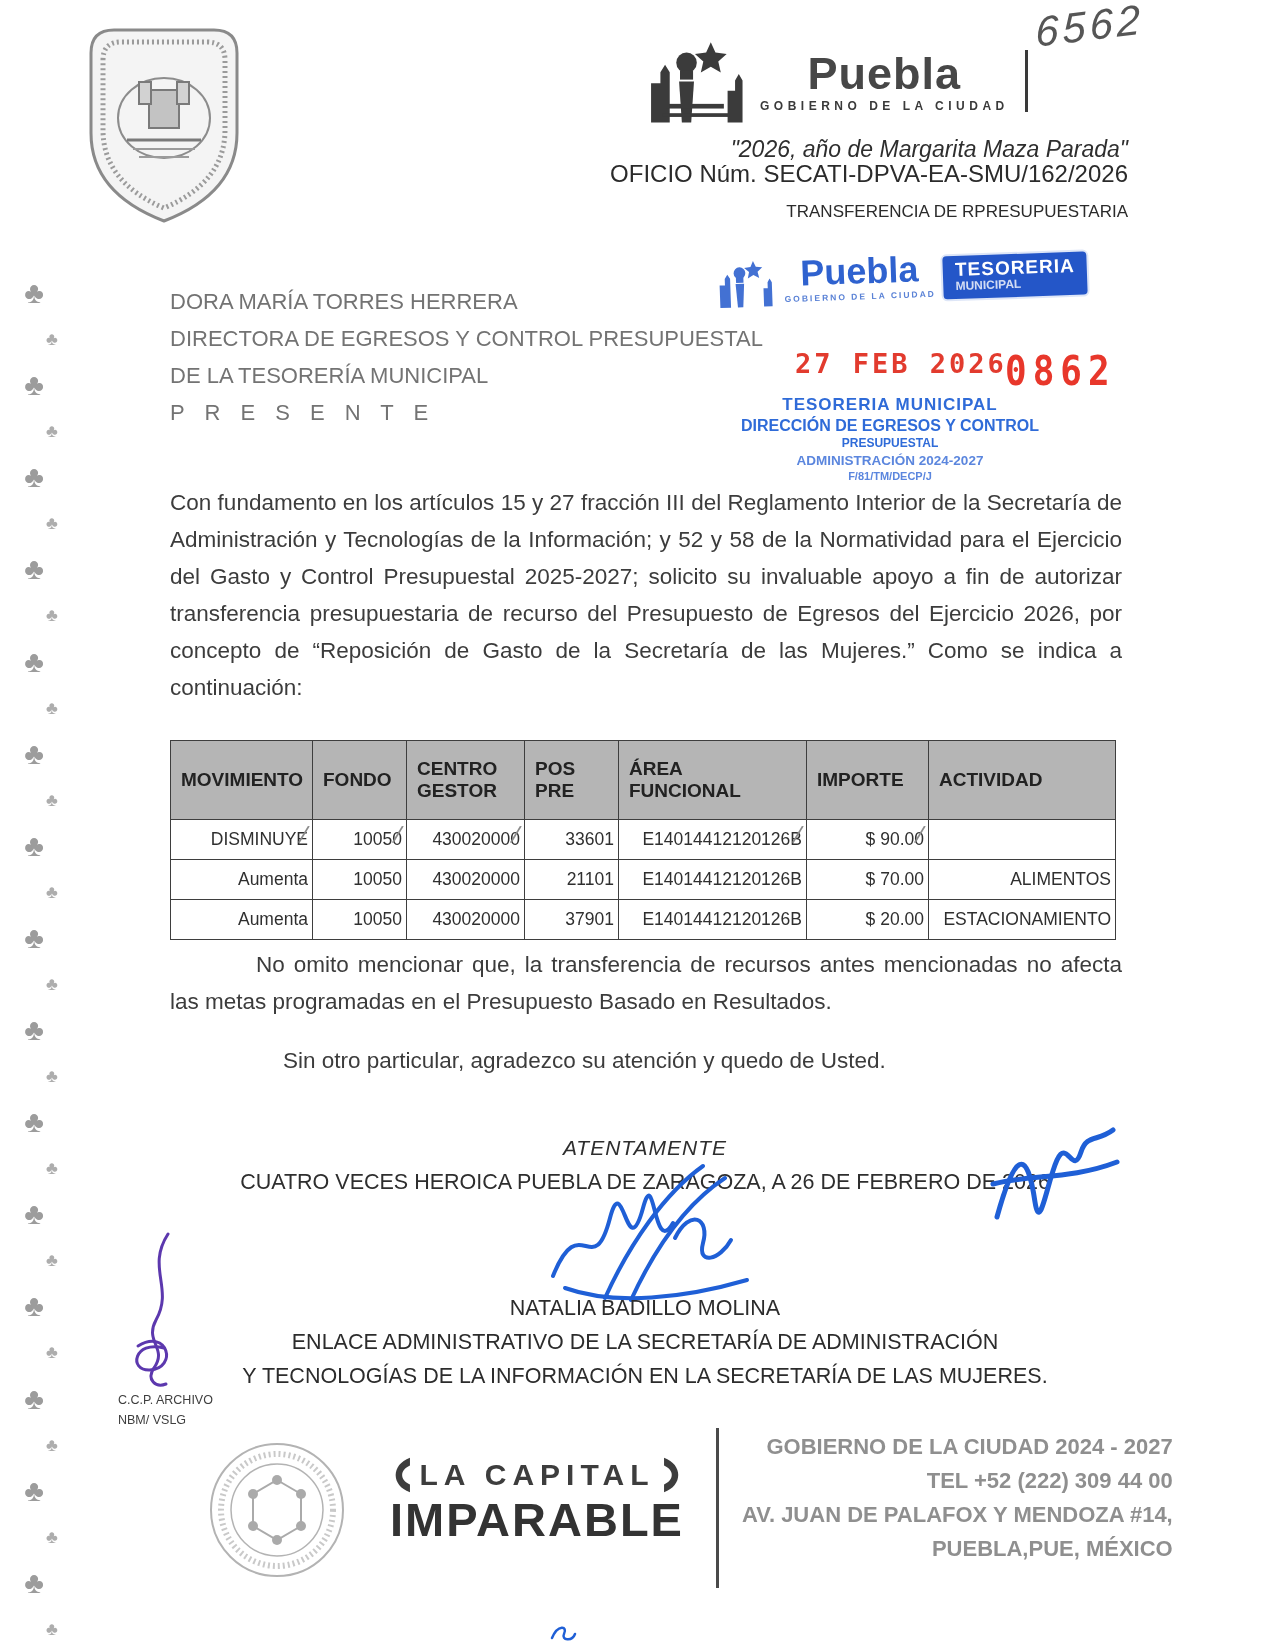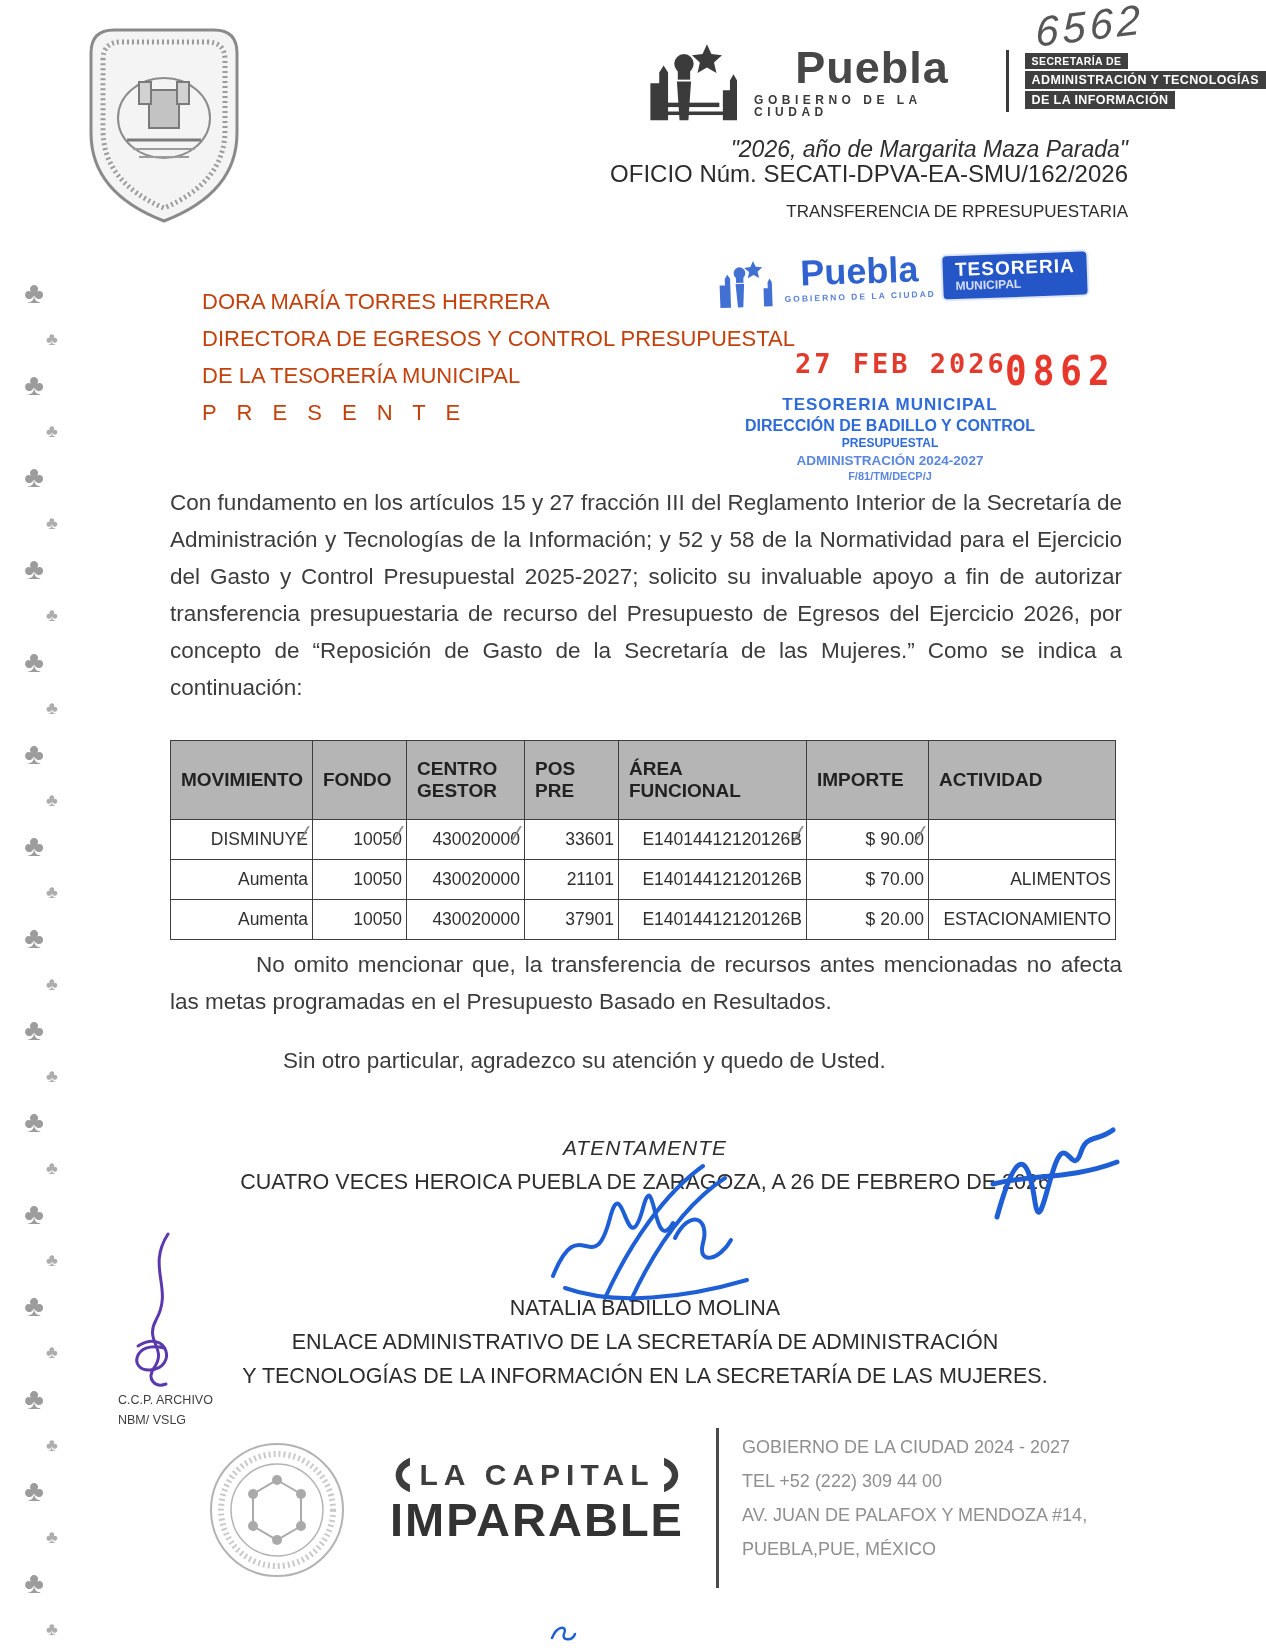--- a/index.html
+++ b/index.html
@@ -31,21 +31,21 @@
   .secblock span{background:#3f3f3f;color:#ffffff;padding:2px 7px;font-weight:700;
                  font-size:12.5px;width:max-content;letter-spacing:.4px;}
   .secblock .sec1{font-size:10.5px;}
 
   
   .motto{position:absolute;right:138px;top:136px;font-style:italic;font-size:23px;color:#2e2e2e;}
   .oficio{position:absolute;right:138px;top:160px;font-size:24px;color:#2b2b2b;}
   .subject{position:absolute;right:138px;top:202px;font-size:17px;color:#2b2b2b;}
 
   
-  .recipient{position:absolute;left:170px;top:283px;font-size:22px;color:#c2410c;line-height:37px;margin-left:32px;}
+  .recipient{position:absolute;left:170px;top:283px;font-size:22px;color:#737373;line-height:37px;}
   .recipient .presente{letter-spacing:7px;}
 
   
   .stamp-row{position:absolute;left:712px;top:252px;display:flex;align-items:flex-start;
              gap:8px;transform:rotate(-2deg);}
   .stamp-brandwrap{display:flex;flex-direction:column;align-items:center;line-height:1;}
   .stamp-brand{font-size:36px;font-weight:800;color:#2f62cf;}
   .stamp-brandsub{font-size:8.5px;font-weight:700;letter-spacing:2px;color:#5a82d6;margin-top:3px;}
   .stamp-badge{background:#2456c8;color:#fff;padding:4px 12px 6px;border-radius:4px;
                line-height:1.05;margin-top:6px;box-shadow:0 0 0 2px rgba(36,86,200,.15);}
@@ -99,22 +99,22 @@
           font-size:21.5px;color:#2c2c2c;}
   .ccp{position:absolute;left:118px;top:1390px;font-size:12.5px;color:#3e3e3e;line-height:20px;}
 
   
   .cert-stamp{position:absolute;left:205px;top:1438px;width:145px;height:145px;opacity:.75;}
   .campaign{position:absolute;left:372px;top:1456px;width:330px;text-align:center;color:#3d3d3d;}
   .campaign .row1{display:flex;align-items:center;justify-content:center;gap:8px;}
   .campaign .cap{font-size:30px;font-weight:800;letter-spacing:6px;}
   .campaign .imp{font-size:47px;font-weight:800;letter-spacing:2px;color:#333;margin-top:-2px;}
   .fdivider{position:absolute;left:716px;top:1428px;width:3px;height:160px;background:#4a4a4a;}
-  .faddress{position:absolute;left:742px;top:1430px;font-size:18px;line-height:34px;
-            color:#8f8f8f;font-weight:400;}
+  .faddress{position:absolute;left:742px;top:1430px;font-size:22px;line-height:34px;
+            color:#8f8f8f;font-weight:700;text-align:right;}
   .bottom-mark{position:absolute;left:548px;top:1620px;width:30px;height:26px;}
 </style>
 </head>
 <body>
 
 <div class="page">
 
   <div class="ornaments">
       <span>♣</span>
       <span>♣</span>
@@ -173,25 +173,20 @@
         <path d="M96,92 V58 h8 V47 l4,-7 4,7 V92 Z"></path>
         <rect x="30" y="72" width="62" height="5"></rect>
         <rect x="26" y="82" width="72" height="4"></rect>
       </g>
     </svg>
     <div class="brandtext">
       <span class="brandname">Puebla</span>
       <span class="brandsub">GOBIERNO DE LA CIUDAD</span>
     </div>
     <div class="brand-div"></div>
-    <div class="secblock">
-      <span class="sec1">SECRETARÍA DE</span>
-      <span>ADMINISTRACIÓN Y TECNOLOGÍAS</span>
-      <span>DE LA INFORMACIÓN</span>
-    </div>
   </div>
 
   <div class="motto">"2026, año de Margarita Maza Parada"</div>
   <div class="oficio">OFICIO Núm. SECATI-DPVA-EA-SMU/162/2026</div>
   <div class="subject">TRANSFERENCIA DE RPRESUPUESTARIA</div>
 
   <div class="recipient">
     <div>DORA MARÍA TORRES HERRERA</div>
     <div>DIRECTORA DE EGRESOS Y CONTROL PRESUPUESTAL</div>
     <div>DE LA TESORERÍA MUNICIPAL</div>
@@ -215,21 +210,21 @@
     </div>
     <div class="stamp-badge">
       <span class="b1">TESORERIA</span>
       <span class="b2">MUNICIPAL</span>
     </div>
   </div>
   <div class="stamp-date">27 FEB 2026</div>
   <div class="stamp-folio">0862</div>
   <div class="stamp-text">
     <div class="s1">TESORERIA MUNICIPAL</div>
-    <div class="s2">DIRECCIÓN DE BADILLO Y CONTROL</div>
+    <div class="s2">DIRECCIÓN DE EGRESOS Y CONTROL</div>
     <div class="s3">PRESUPUESTAL</div>
     <div class="s4">ADMINISTRACIÓN 2024-2027</div>
     <div class="s5">F/81/TM/DECP/J</div>
   </div>
 
   <div class="para1">Con fundamento en los artículos 15 y 27 fracción III del Reglamento Interior de la Secretaría de Administración y Tecnologías de la Información; y 52 y 58 de la Normatividad para el Ejercicio del Gasto y Control Presupuestal 2025-2027; solicito su invaluable apoyo a fin de autorizar transferencia presupuestaria de recurso del Presupuesto de Egresos del Ejercicio 2026, por concepto de “Reposición de Gasto de la Secretaría de las Mujeres.” Como se indica a continuación:</div>
 
   <div class="tblwrap">
     <table class="transfer">
       <colgroup>

